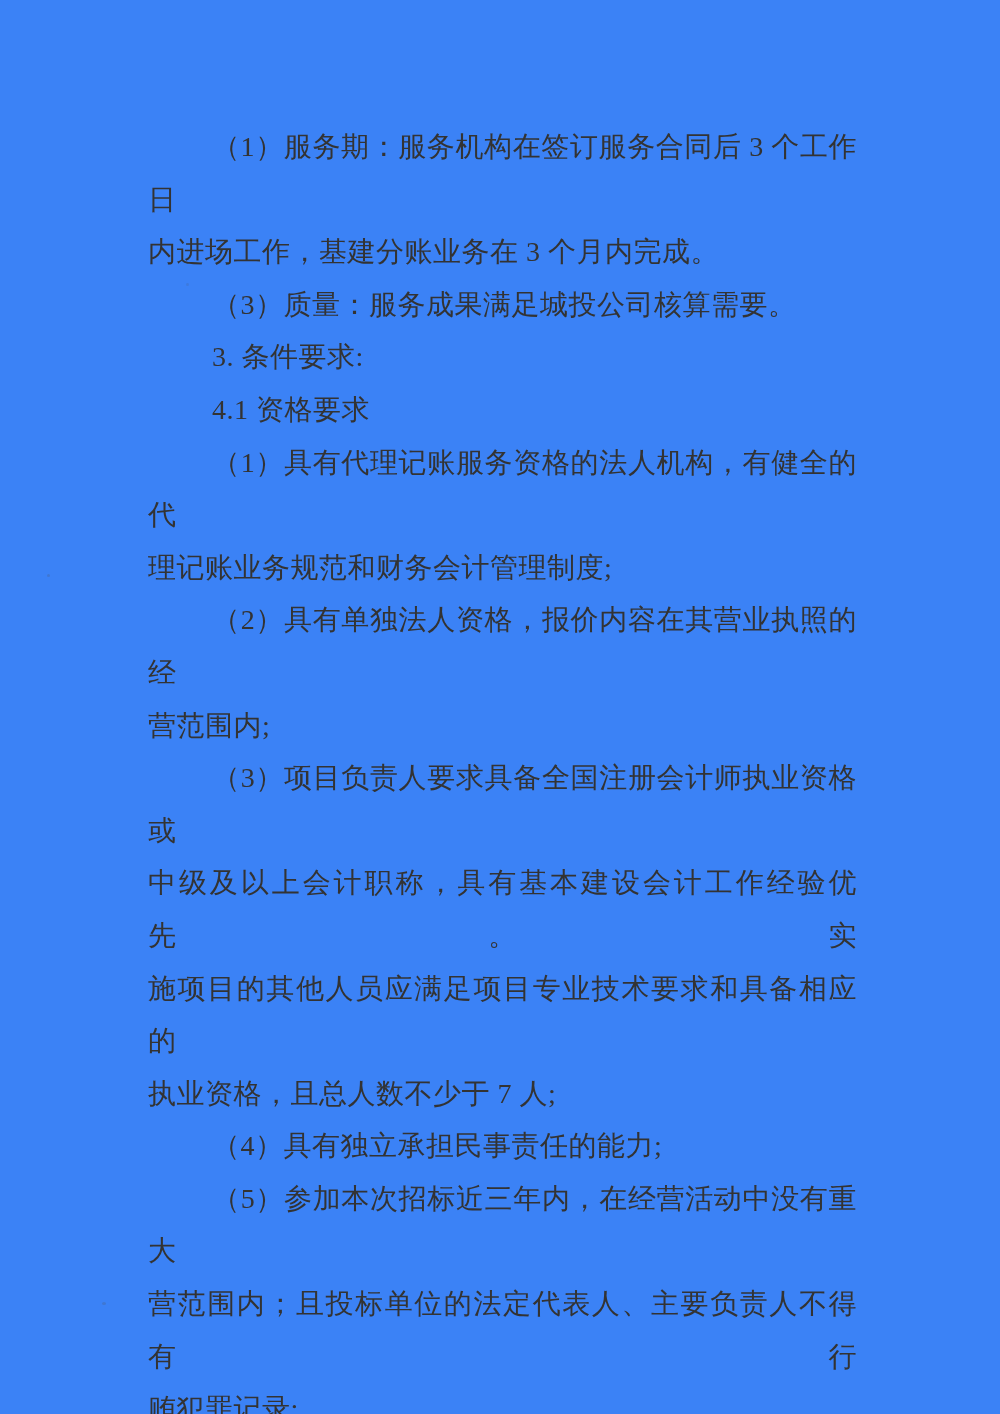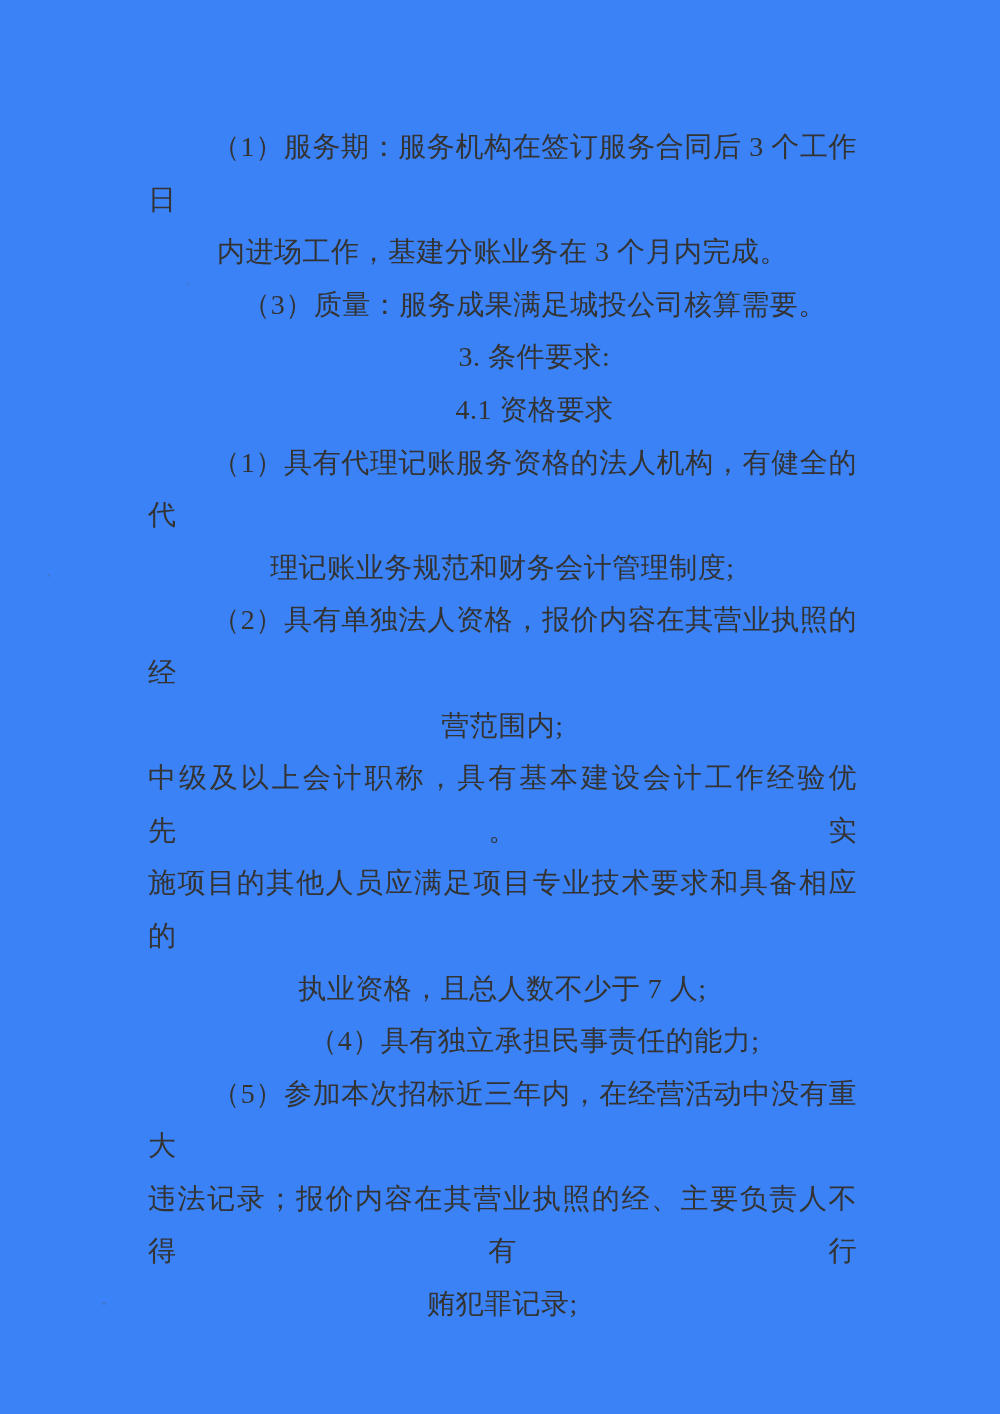--- a/index.html
+++ b/index.html
@@ -21,21 +21,21 @@
     left: 148px;
     top: 121px;
     width: 709px;
     color: #333333;
     font-size: 28px;
     line-height: 52.6px;
     letter-spacing: 0.5px;
   }
   .line {
     white-space: nowrap;
-    text-align: center;
+    text-align: left;
   }
   .line.fill {
     white-space: normal;
     text-align: justify;
     text-align-last: justify;
   }
   .line.indent {
     text-indent: 64px;
   }
   
@@ -55,25 +55,26 @@
   <div class="text-block">
     <div class="line indent fill">（1）服务期：服务机构在签订服务合同后 3 个工作日</div>
     <div class="line">内进场工作，基建分账业务在 3 个月内完成。</div>
     <div class="line indent">（3）质量：服务成果满足城投公司核算需要。</div>
     <div class="line indent">3. 条件要求:</div>
     <div class="line indent">4.1 资格要求</div>
     <div class="line indent fill">（1）具有代理记账服务资格的法人机构，有健全的代</div>
     <div class="line">理记账业务规范和财务会计管理制度;</div>
     <div class="line indent fill">（2）具有单独法人资格，报价内容在其营业执照的经</div>
     <div class="line">营范围内;</div>
+    <div class="line indent fill">（3）项目负责人要求具备全国注册会计师执业资格或</div>
     <div class="line fill">中级及以上会计职称，具有基本建设会计工作经验优先。实</div>
     <div class="line fill">施项目的其他人员应满足项目专业技术要求和具备相应的</div>
     <div class="line">执业资格，且总人数不少于 7 人;</div>
     <div class="line indent">（4）具有独立承担民事责任的能力;</div>
     <div class="line indent fill">（5）参加本次招标近三年内，在经营活动中没有重大</div>
-    <div class="line fill">违法记录；报价内容在其营业执照的经、主要负责人不得有行</div>
+    <div class="line fill">营范围内；且投标单位的法定代表人、主要负责人不得有行</div>
     <div class="line">贿犯罪记录;</div>
 
   </div>
   <div class="speck speck-1"></div>
   <div class="speck speck-2"></div>
   <div class="speck speck-3"></div>
 </div>
 
 </body></html>

